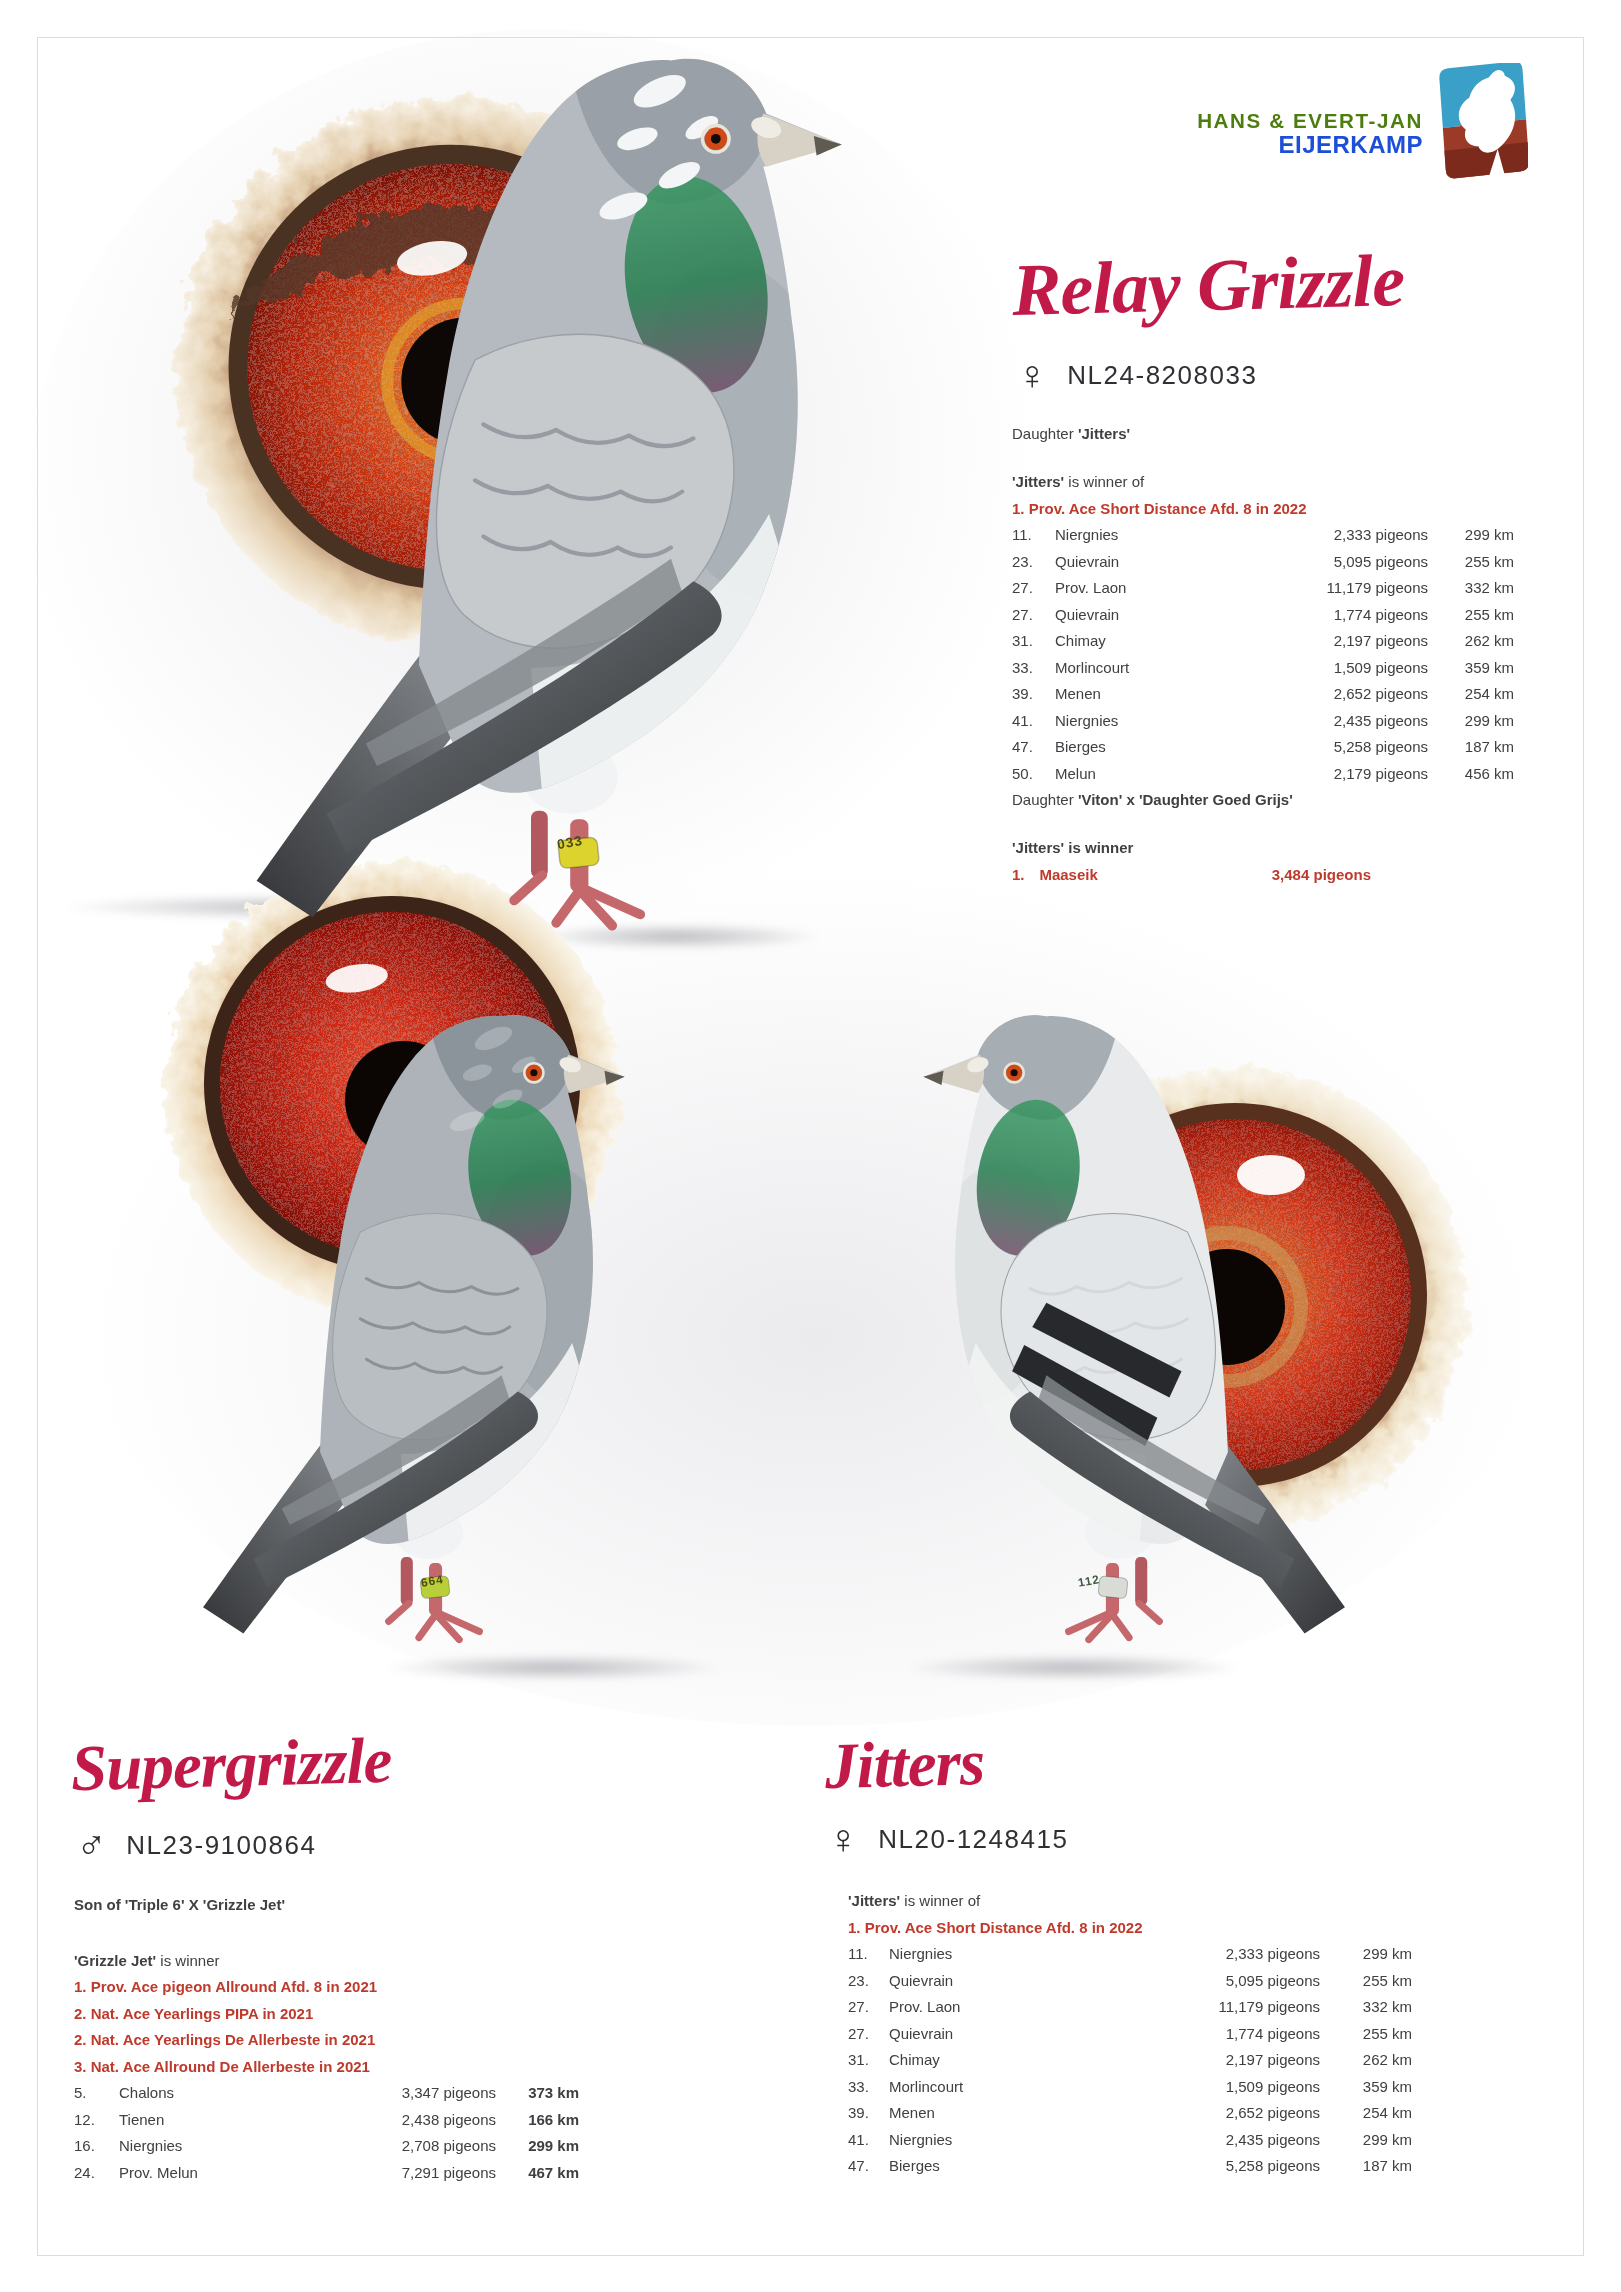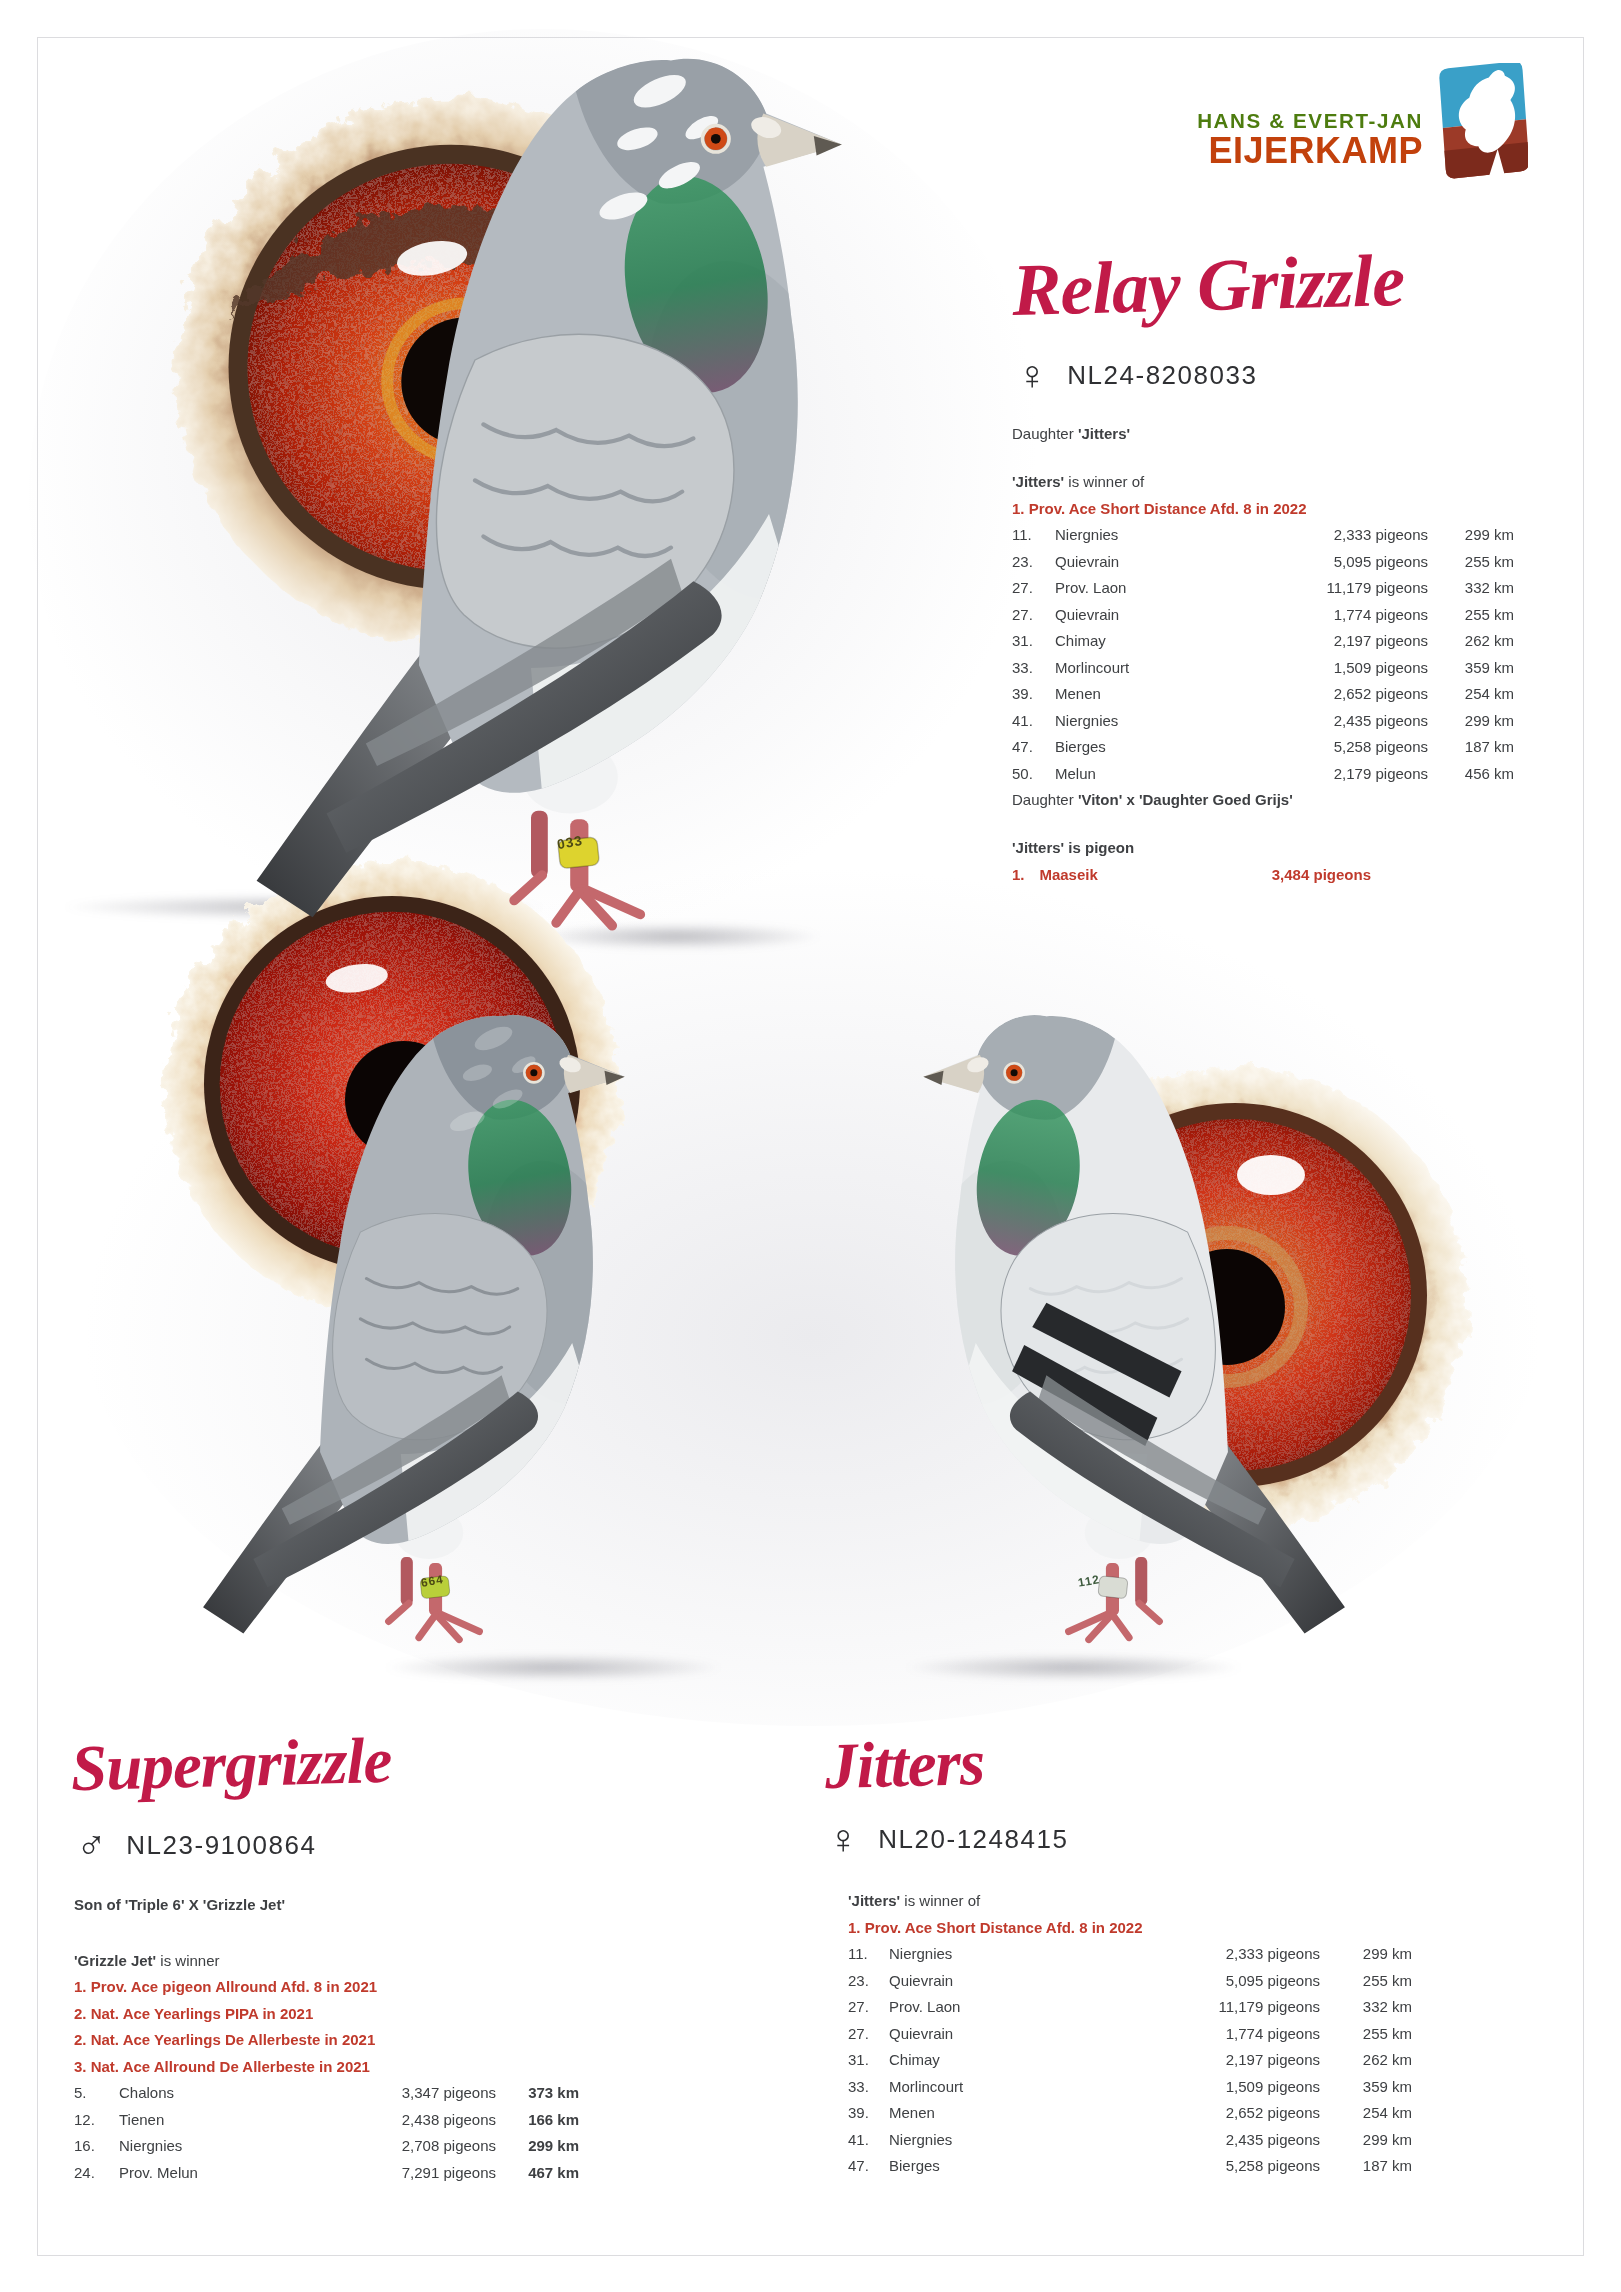--- a/index.html
+++ b/index.html
@@ -20,21 +20,21 @@
   .eye{position:absolute;z-index:2;}
   
   .pigeon{position:absolute;z-index:3;}
   .pigeon.flip{transform:scaleX(-1);}
   
   .band-label{position:absolute;z-index:4;font-size:11.8px;font-weight:bold;color:#4c4a14;
         letter-spacing:1px;transform:rotate(-10deg);}
   
   .brand-text{position:absolute;left:1078px;top:110px;width:345px;text-align:right;z-index:5;line-height:1.05;}
   .brand-line1{font-size:20.6px;font-weight:bold;letter-spacing:1.6px;color:#4d7c0f;}
-  .brand-line2{font-size:36px;font-weight:800;letter-spacing:0.5px;color:#c2410c;}
+  .brand-line2{font-size:24px;font-weight:800;letter-spacing:0.5px;color:#1d4ed8;}
   .brand-mark{position:absolute;left:1433px;top:63px;width:95px;height:118px;z-index:5;}
   
   .script-title{position:absolute;z-index:5;font-family:"Liberation Serif",serif;
         font-style:italic;font-weight:700;color:#c11a48;transform:rotate(-1.5deg);
         letter-spacing:-1px;white-space:nowrap;}
   .t-main{left:1012px;top:243px;font-size:74px;}
   .t-sire{left:71px;top:1727px;font-size:65px;}
   .t-dam{left:825px;top:1727px;font-size:65px;}
   
   .ring-row{position:absolute;z-index:5;display:flex;align-items:center;gap:19.6px;}
@@ -340,21 +340,21 @@
         <span class="km">187 km</span>
       </div>
     <div class="row">
         <span class="rk">50.</span>
         <span class="rc">Melun</span>
         <span class="pg">2,179 pigeons</span>
         <span class="km">456 km</span>
       </div>
     <div><span>Daughter</span>&nbsp;<span class="b">'Viton' x 'Daughter Goed Grijs'</span></div>
     <div class="gap"></div>
-    <div class="b">'Jitters' is pigeon</div>
+    <div class="b">'Jitters' is winner</div>
     <div class="mother-row red">
       <span class="mrk">1.</span>
         <span>Maaseik</span>
         <span class="mpg">3,484 pigeons</span>
     </div>
   </div>
 
   <div class="script-title t-sire">Supergrizzle</div>
   <div class="ring-row" style="left:76px;top:1825px;">
     <span class="sex">♂</span>

